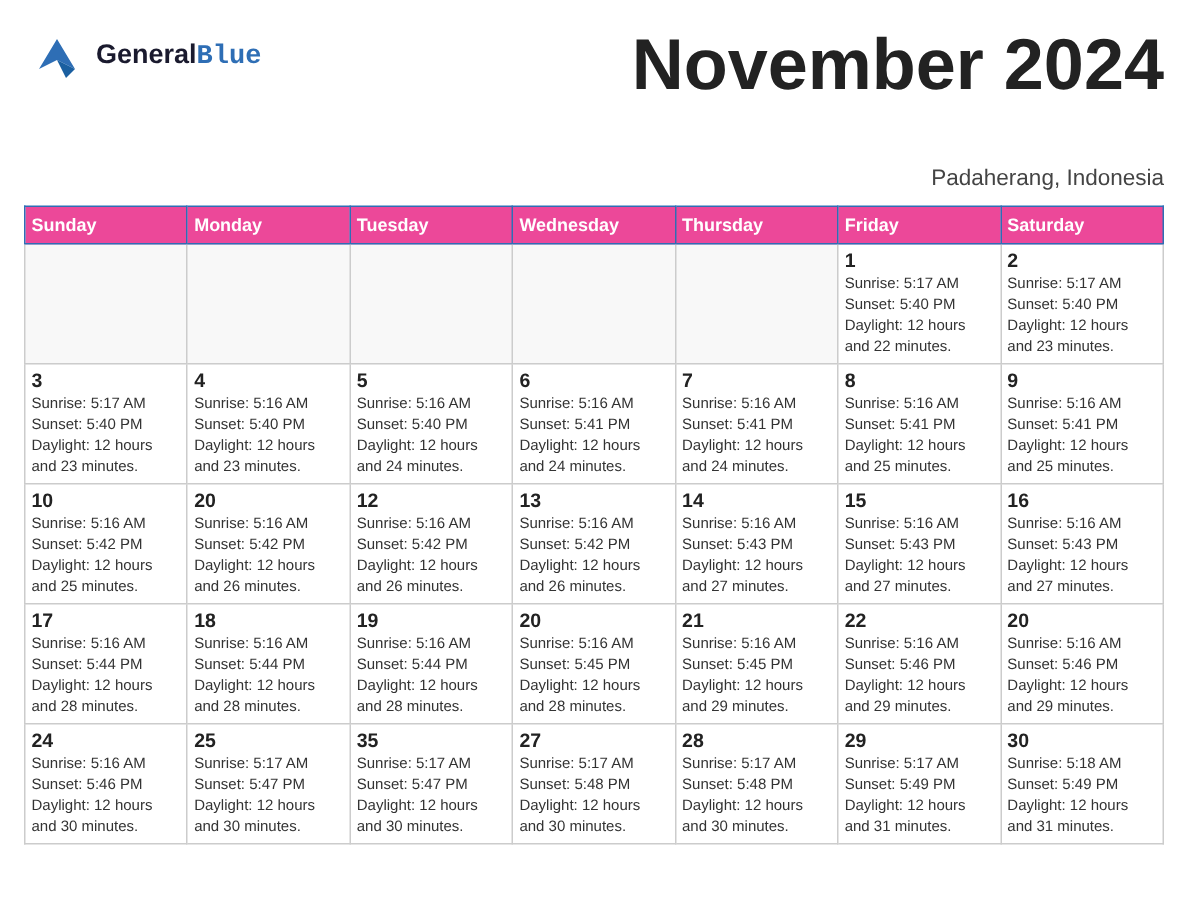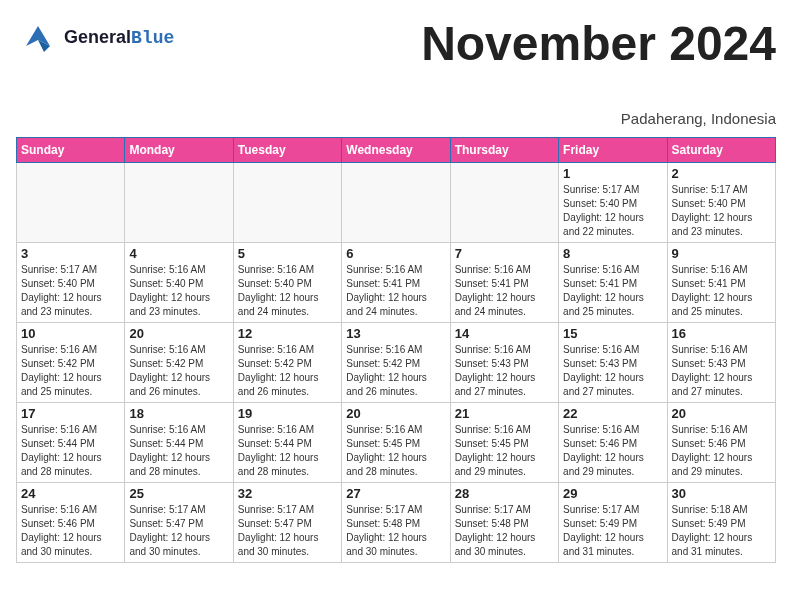--- a/index.html
+++ b/index.html
@@ -298,21 +298,21 @@
 and 30 minutes.</div>
         </td>
         <td>
           <span class="day-num">25</span>
           <div class="day-info">Sunrise: 5:17 AM
 Sunset: 5:47 PM
 Daylight: 12 hours
 and 30 minutes.</div>
         </td>
         <td>
-          <span class="day-num">32</span>
+          <span class="day-num">35</span>
           <div class="day-info">Sunrise: 5:17 AM
 Sunset: 5:47 PM
 Daylight: 12 hours
 and 30 minutes.</div>
         </td>
         <td>
           <span class="day-num">27</span>
           <div class="day-info">Sunrise: 5:17 AM
 Sunset: 5:48 PM
 Daylight: 12 hours

